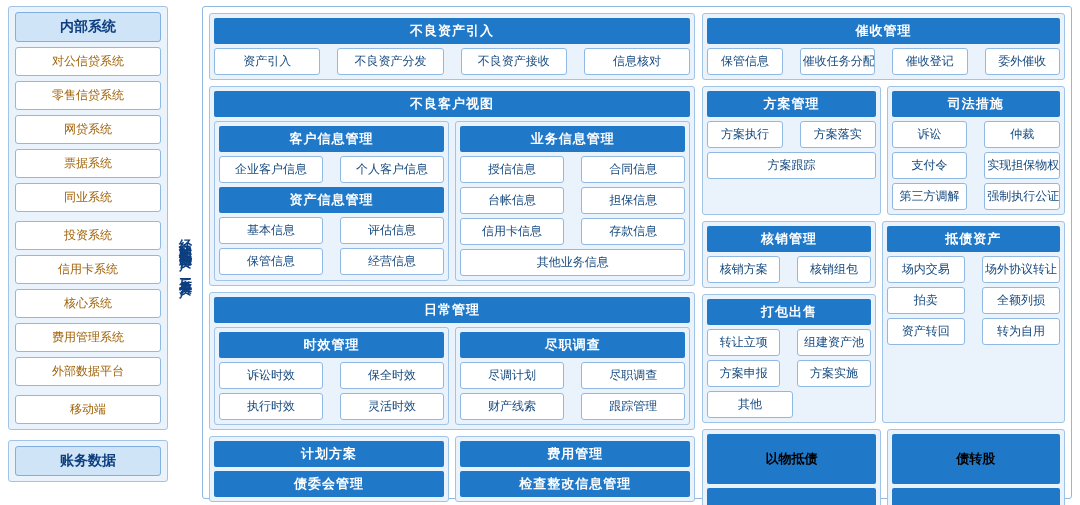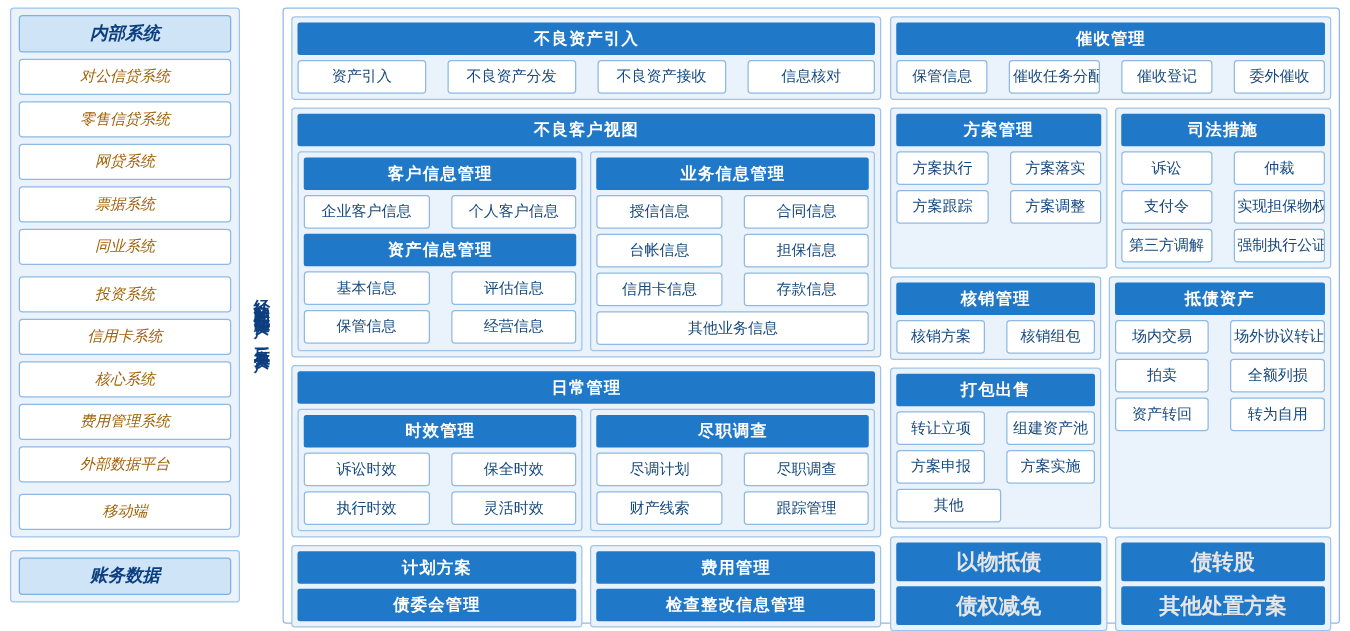--- a/index.html
+++ b/index.html
@@ -7,21 +7,21 @@
     width:1080px;height:505px;
     background:#ffffff;
     font-family:"Liberation Sans","DejaVu Sans",sans-serif;
     font-size:12px;
     color:#1b4b8f;
     overflow:hidden;
   }
   .page{position:relative;width:1080px;height:505px;box-sizing:border-box;padding:6px 8px;display:flex;gap:6px;}
 
   
-  .leftcol{width:184px;display:flex;flex-direction:column;gap:5px;font-style:italic;}
+  .leftcol{width:160px;display:flex;flex-direction:column;gap:5px;}
   .panel{
     border:1px solid #9fc4e8;background:#eaf3fc;border-radius:3px;
     padding:5px 6px;box-sizing:border-box;
   }
   .panel-title{
     background:#cfe4f7;border:1px solid #7fb0e0;border-radius:3px;
     color:#0d3f80;font-weight:bold;font-size:14px;text-align:center;
     padding:5px 0;margin-bottom:5px;
   }
   .lbtn{
@@ -64,22 +64,22 @@
     white-space:nowrap;overflow:hidden;
   }
   .cell.half{flex:0 0 calc(50% - 2px);}
   .two{display:flex;gap:6px;}
   .two > .group{flex:1;}
   .stack{display:flex;flex-direction:column;gap:6px;}
   .flat{border:1px solid #9fc4e8;border-radius:3px;background:#eaf3fc;padding:4px;box-sizing:border-box;}
   .trio{display:flex;gap:6px;}
   .trio > div{flex:1;}
   .banner{
-    background:#1f78c8;color:#e5e5e5;font-weight:bold;font-size:17px;
-    text-align:center;border-radius:2px;padding:4px 0;margin-bottom:4px;
+    background:#1f78c8;color:#000000;font-weight:bold;font-size:13px;
+    text-align:center;border-radius:2px;padding:16px 0;margin-bottom:4px;
   }
   .banner:last-child{margin-bottom:0;}
 </style>
 </head>
 <body>
 
 <div class="page">
 
   <div class="leftcol">
     <div class="panel">
@@ -214,21 +214,20 @@
 
       <div class="two">
         <div class="group">
           <div class="gtitle">方案管理</div>
           <div class="row">
             <div class="cell">方案执行</div>
             <div class="cell">方案落实</div>
           </div>
           <div class="row">
             <div class="cell">方案跟踪</div>
-            <div class="cell">方案调整</div>
           </div>
         </div>
         <div class="group">
           <div class="gtitle">司法措施</div>
           <div class="row">
             <div class="cell">诉讼</div>
             <div class="cell">仲裁</div>
           </div>
           <div class="row">
             <div class="cell">支付令</div>

